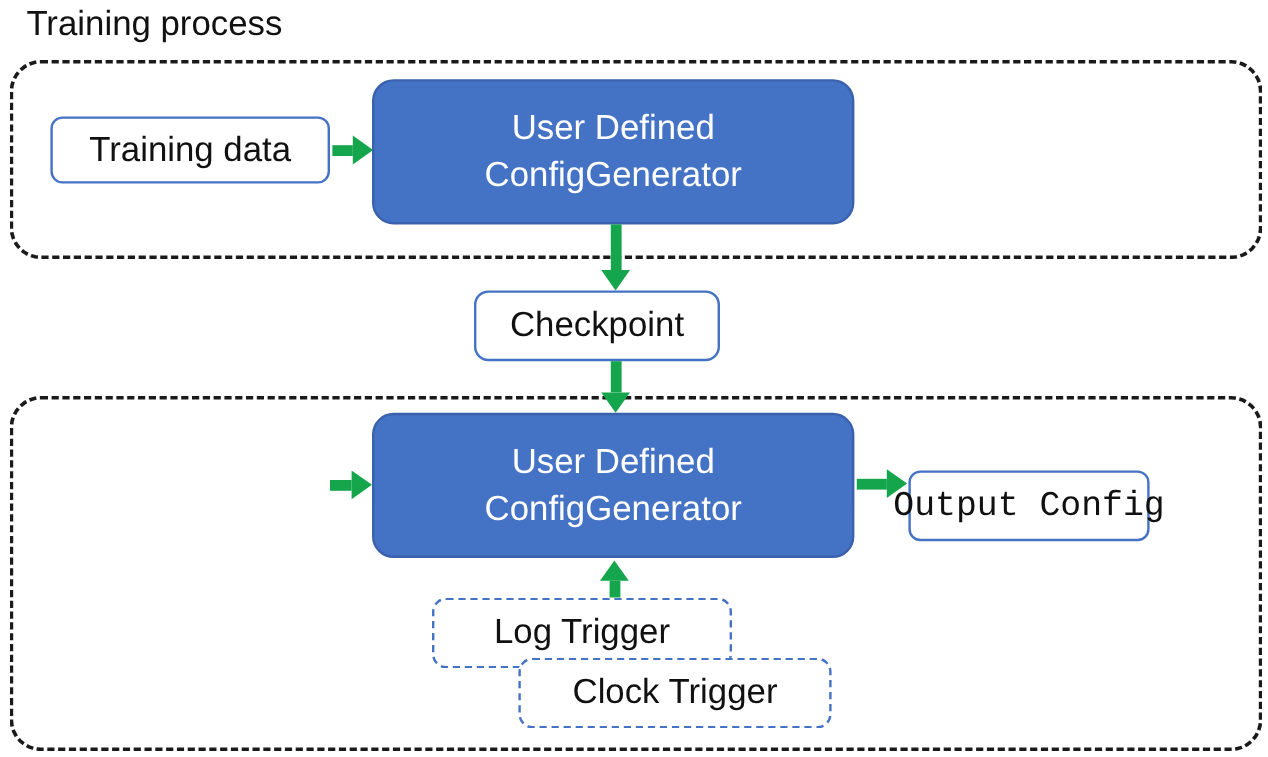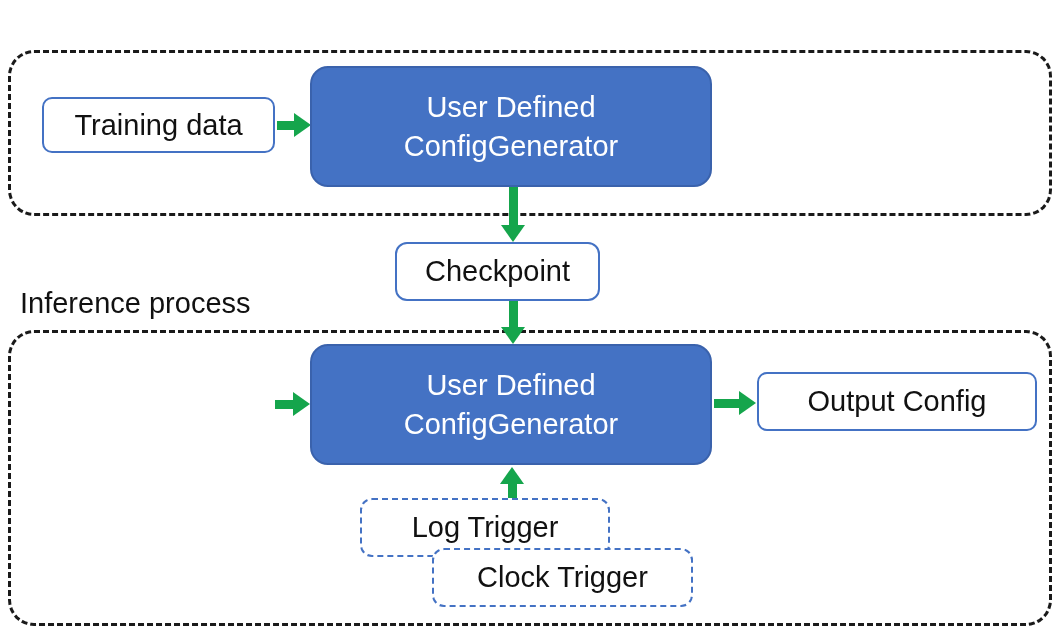--- a/index.html
+++ b/index.html
@@ -85,20 +85,21 @@
     border-left: 12px solid transparent;
     border-right: 12px solid transparent;
     border-bottom: 17px solid var(--arrow-green);
   }
 </style>
 </head>
 <body>
 
 <div class="canvas">
 
+  <div class="process-label" style="left:22px; top:4px;">Training process</div>
 
   <div class="process-frame" style="left:8px; top:50px; width:1038px; height:160px;"></div>
 
   <div class="box io-box" style="left:42px; top:97px; width:233px; height:56px;">Training data</div>
 
   <div class="arrow-right" style="left:277px; top:113px; width:34px; height:24px;">
     <div class="tail"></div>
     <div class="head"></div>
   </div>
 
@@ -112,41 +113,40 @@
     <div class="head"></div>
   </div>
 
   <div class="box io-box" style="left:395px; top:242px; width:205px; height:59px; border-radius:12px;">Checkpoint</div>
 
   <div class="arrow-down" style="left:501px; top:301px; width:24px; height:43px; z-index:3;">
     <div class="tail"></div>
     <div class="head"></div>
   </div>
 
-  <div class="process-label" style="left:20px; top:287px;">Inference process</div>
 
   <div class="process-frame" style="left:8px; top:330px; width:1038px; height:290px;"></div>
 
 
   <div class="arrow-right" style="left:275px; top:392px; width:35px; height:24px;">
     <div class="tail"></div>
     <div class="head"></div>
   </div>
 
   <div class="box gen-box" style="left:310px; top:344px; width:402px; height:121px; z-index:2;">
     <span>User Defined</span>
     <span>ConfigGenerator</span>
   </div>
 
   <div class="arrow-right" style="left:714px; top:391px; width:42px; height:24px;">
     <div class="tail"></div>
     <div class="head"></div>
   </div>
 
-  <div class="box io-box" style="left:757px; top:372px; width:280px; height:59px;">Output Config</div>
+  <div class="box io-box" style="left:757px; top:392px; width:201px; height:59px;font-family:Liberation Mono, monospace;">Output Config</div>
 
   <div class="arrow-up" style="left:500px; top:467px; width:24px; height:31px;">
     <div class="head"></div>
     <div class="tail"></div>
   </div>
 
   <div class="box trigger-box" style="left:360px; top:498px; width:250px; height:59px; z-index:1;">Log Trigger</div>
 
   <div class="box trigger-box" style="left:432px; top:548px; width:261px; height:59px; z-index:2;">Clock Trigger</div>
 

